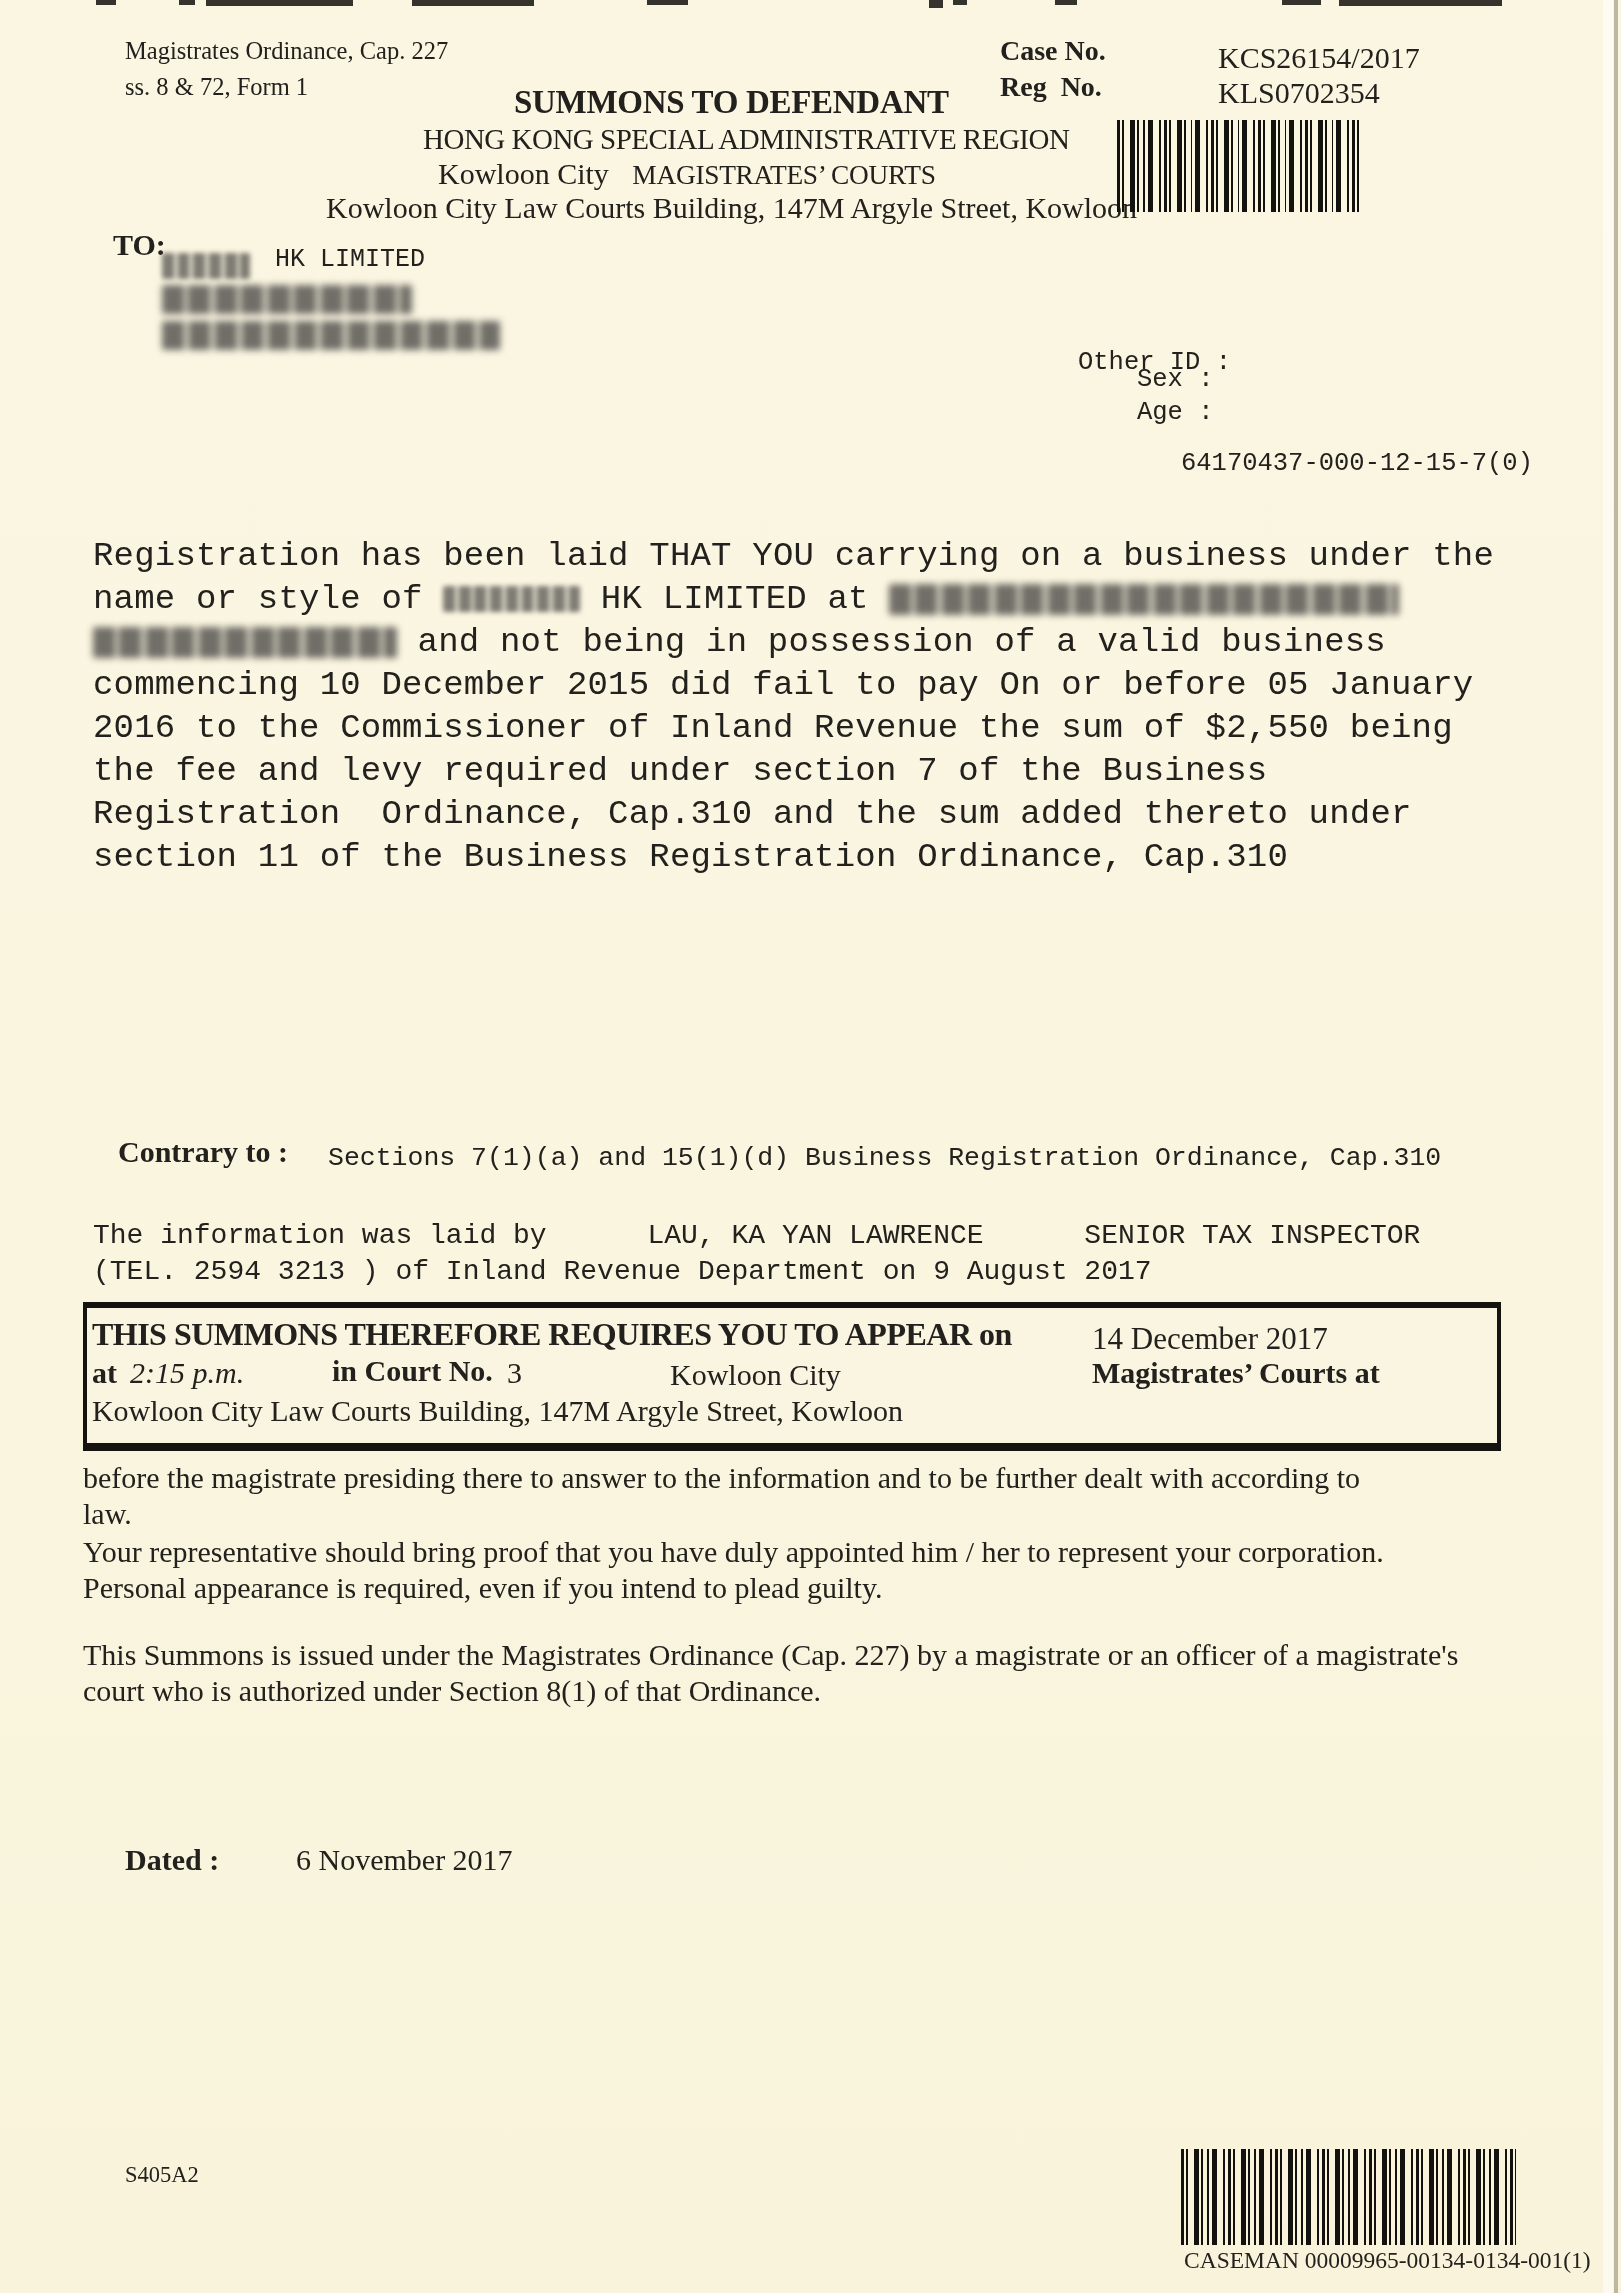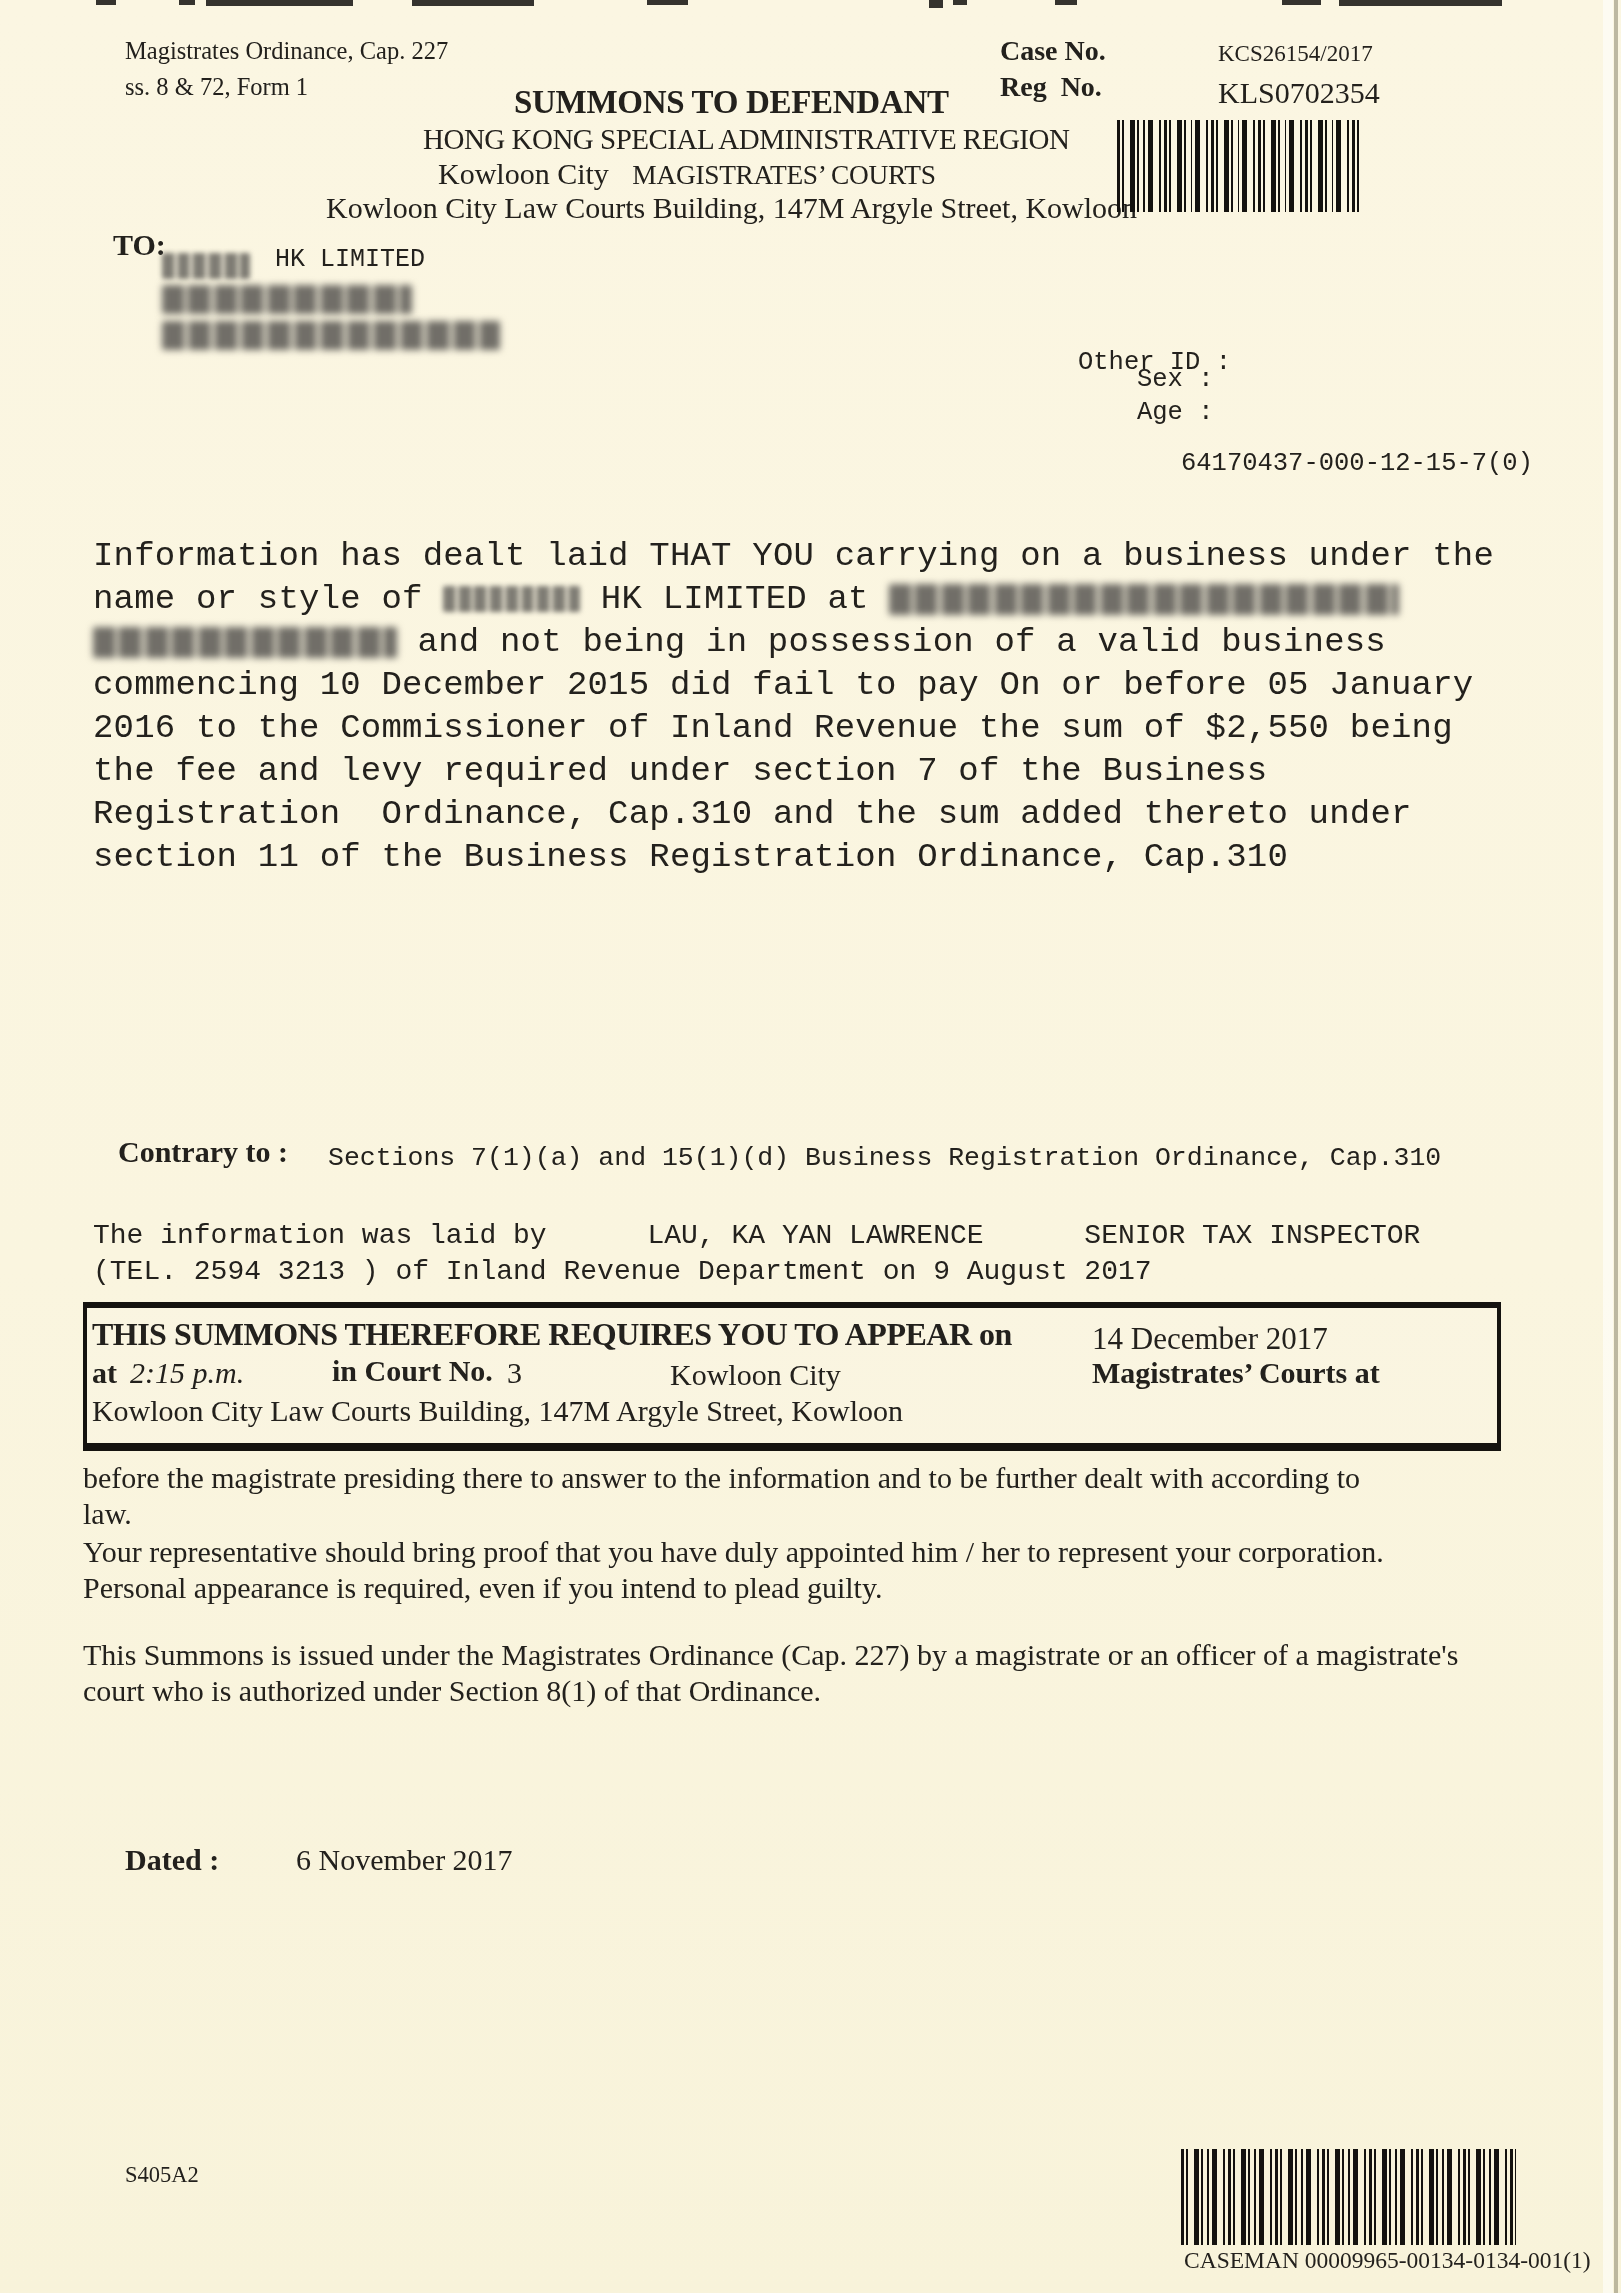--- a/index.html
+++ b/index.html
@@ -80,21 +80,21 @@
   <div class="scan-mark" style="left:1339px;width:163px;height:5.9px;"></div>
 
   <div class="edge-white"></div>
   <div class="edge-line"></div>
 
   <div class="abs serif" style="left:125px;top:37px;font-size:24.5px;">Magistrates Ordinance, Cap. 227</div>
   <div class="abs serif" style="left:125px;top:73px;font-size:24.5px;">ss. 8 &amp; 72, Form 1</div>
 
   <div class="abs serif b" style="left:1000px;top:35px;font-size:28px;">Case No.</div>
   <div class="abs serif b pre" style="left:1000px;top:71px;font-size:28px;">Reg  No.</div>
-  <div class="abs serif" style="left:1218px;top:41px;font-size:23px;">KCS26154/2017</div>
+  <div class="abs serif" style="left:1218px;top:41px;font-size:30px;">KCS26154/2017</div>
   <div class="abs serif" style="left:1218px;top:76px;font-size:30px;">KLS0702354</div>
 
   <div class="abs serif b" style="left:514px;top:84px;font-size:33px;letter-spacing:-0.3px;">SUMMONS TO DEFENDANT</div>
   <div class="abs serif" style="left:423px;top:123px;font-size:29px;letter-spacing:-0.5px;">HONG KONG SPECIAL ADMINISTRATIVE REGION</div>
   <div class="abs" style="left:438px;top:157px;">
     <span class="serif" style="font-size:30px;">Kowloon City</span><span style="display:inline-block;width:23.5px;"></span><span class="serif" style="font-size:27.4px;letter-spacing:-0.3px;">MAGISTRATES’ COURTS</span>
   </div>
   <div class="abs serif" style="left:326px;top:191px;font-size:30px;">Kowloon City Law Courts Building, 147M Argyle Street, Kowloon</div>
 
   <div class="abs barcode" style="left:1117px;top:120px;width:245px;height:92px;"></div>
@@ -104,21 +104,21 @@
   <div class="abs mono" style="left:275px;top:245px;font-size:25px;">HK LIMITED</div>
   <span class="abs redact" style="left:162px;top:285px;width:250px;height:29px;"></span>
   <span class="abs redact" style="left:162px;top:321px;width:338px;height:29px;"></span>
 
   <div class="abs mono" style="left:1078px;top:300px;font-size:25.5px;margin-top:48px;">Other ID :</div>
   <div class="abs mono" style="left:1137px;top:365px;font-size:25.5px;">Sex :</div>
   <div class="abs mono" style="left:1137px;top:398px;font-size:25.5px;">Age :</div>
   <div class="abs mono" style="left:1181px;top:449px;font-size:25.5px;">64170437-000-12-15-7(0)</div>
 
   <div class="abs mono" style="left:93px;top:537px;">
-    <div class="info-line">Information has dealt laid THAT YOU carrying on a business under the</div>
+    <div class="info-line">Registration has been laid THAT YOU carrying on a business under the</div>
     <div class="info-line"><span>name or style of </span><span class="redact small" style="width:137px;height:25.5px;"></span><span> HK LIMITED at </span><span class="redact" style="width:510px;height:31px;"></span></div>
     <div class="info-line"><span class="redact" style="width:304px;height:31px;"></span><span> and not being in possession of a valid business</span></div>
     <div class="info-line">commencing 10 December 2015 did fail to pay On or before 05 January</div>
     <div class="info-line">2016 to the Commissioner of Inland Revenue the sum of $2,550 being</div>
     <div class="info-line">the fee and levy required under section 7 of the Business</div>
     <div class="info-line">Registration  Ordinance, Cap.310 and the sum added thereto under</div>
     <div class="info-line">section 11 of the Business Registration Ordinance, Cap.310</div>
   </div>
 
   <div class="abs serif b" style="left:118px;top:1135px;font-size:30px;">Contrary to :</div>

